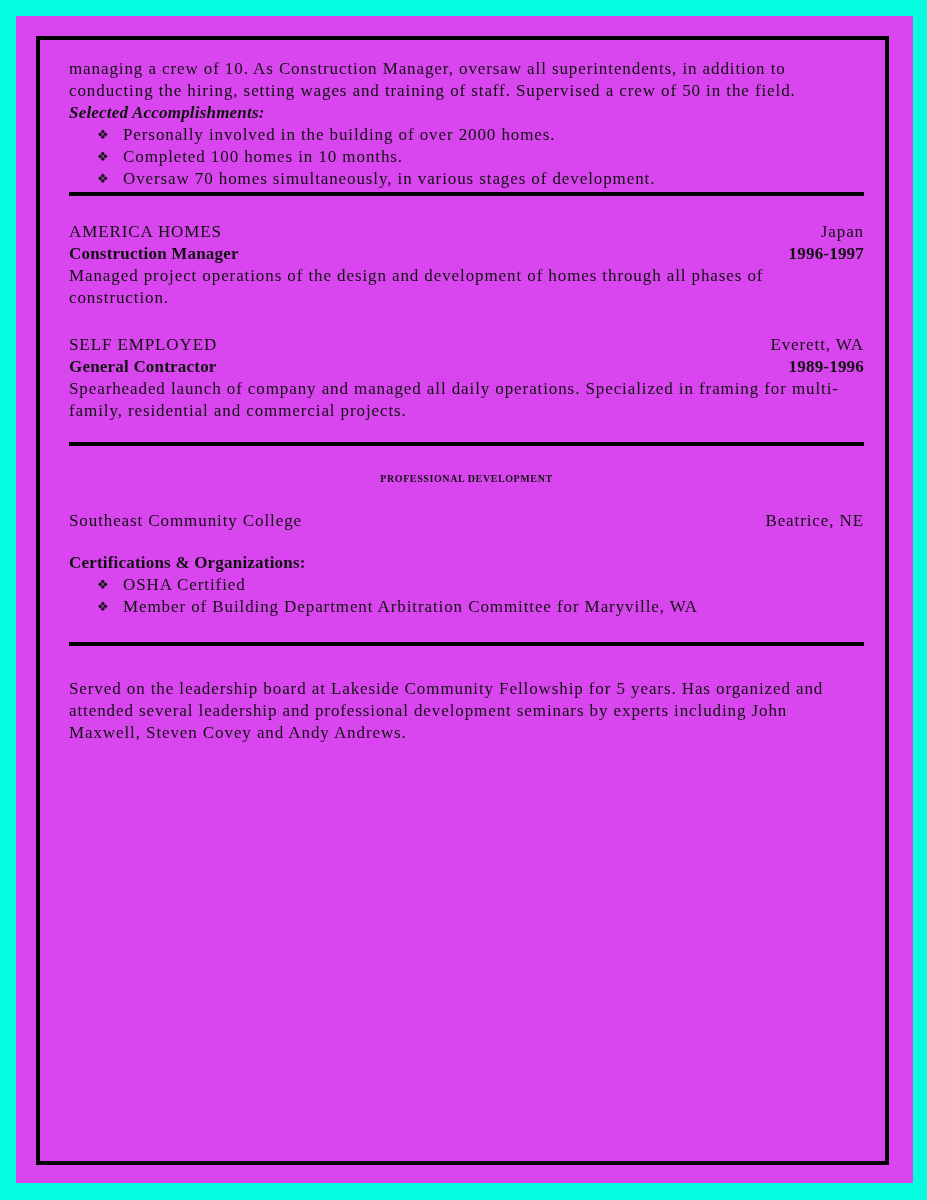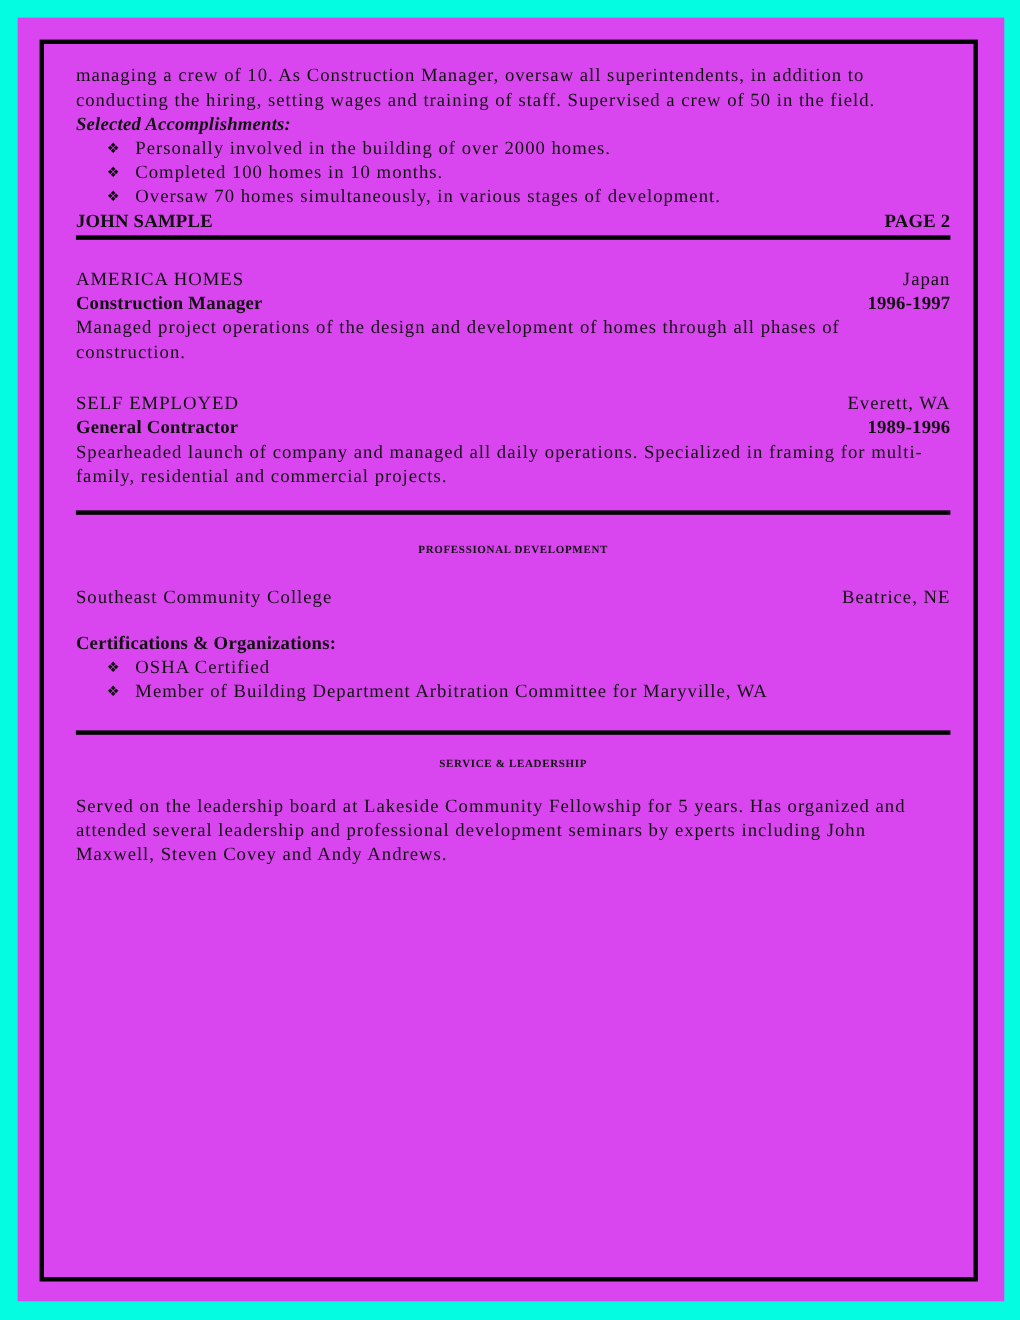--- a/index.html
+++ b/index.html
@@ -66,24 +66,20 @@
     <div class="content">
 
       <p class="p">managing a crew of 10.  As Construction Manager, oversaw all superintendents, in addition to conducting the hiring, setting wages and training of staff.  Supervised a crew of 50 in the field.</p>
       <div class="subhead-italic">Selected Accomplishments:</div>
       <ul class="bullets">
         <li><span class="bullet">❖</span><span>Personally involved in the building of over 2000 homes.</span></li>
         <li><span class="bullet">❖</span><span>Completed 100 homes in 10 months.</span></li>
         <li><span class="bullet">❖</span><span>Oversaw 70 homes simultaneously, in various stages of development.</span></li>
       </ul>
 
-      <div class="row bold">
-        <span>JOHN SAMPLE</span>
-        <span>PAGE 2</span>
-      </div>
       <div class="rule top-rule"></div>
 
       <div class="gap-lg"></div>
 
       <div>
         <div class="row">
           <span>AMERICA HOMES</span>
           <span>Japan</span>
         </div>
         <div class="row bold">
@@ -123,20 +119,19 @@
       <div class="bold">Certifications &amp; Organizations:</div>
       <ul class="bullets">
         <li><span class="bullet">❖</span><span>OSHA Certified</span></li>
         <li><span class="bullet">❖</span><span>Member of Building Department Arbitration Committee for Maryville, WA</span></li>
       </ul>
 
       <div style="height:24px"></div>
       <div class="rule"></div>
       <div style="height:16px"></div>
 
-      <div class="heading">SERVICE &amp; LEADERSHIP</div>
 
       <div style="height:16px"></div>
       <p class="p">Served on the leadership board at Lakeside Community Fellowship for 5 years.  Has organized and attended several leadership and professional development seminars by experts including John Maxwell, Steven Covey and Andy Andrews.</p>
 
     </div>
   </div>
 </div>
 
 </body></html>

